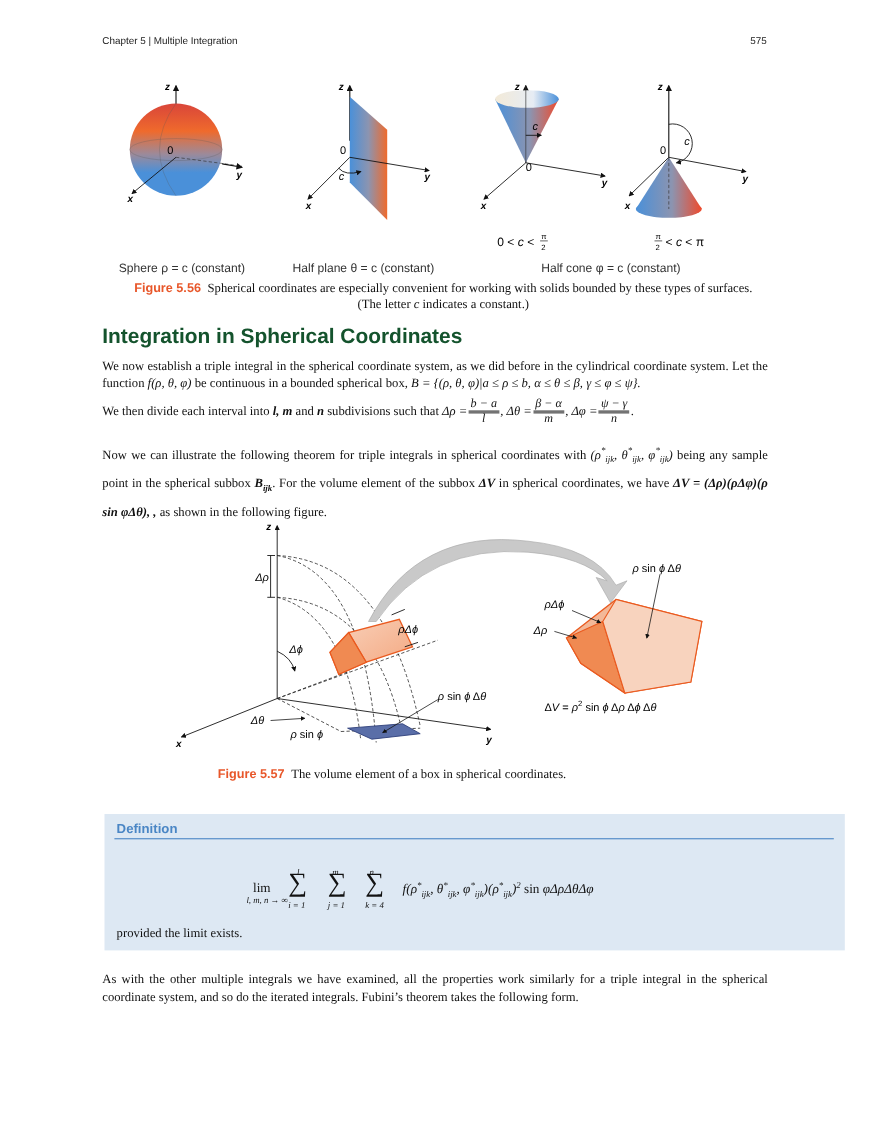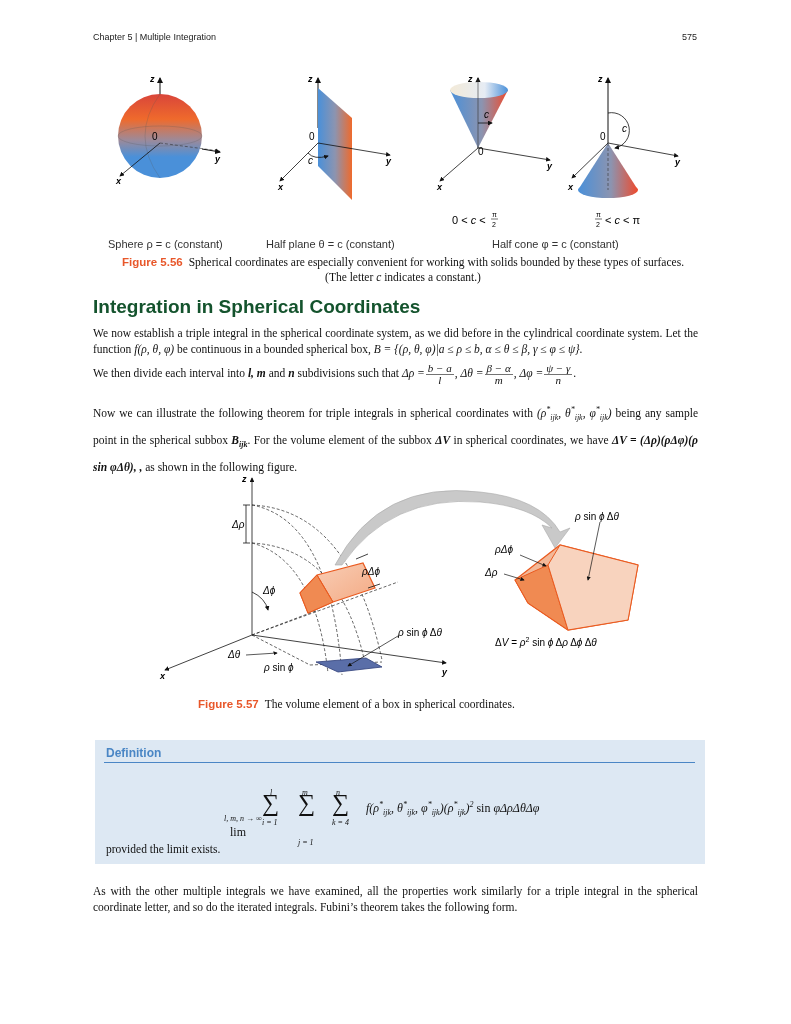--- a/index.html
+++ b/index.html
@@ -11,24 +11,24 @@
   .fig1 svg { position: absolute; left: 0; top: 0; }
   .fig1-labels { position: absolute; top: 238px; left: 108px; font-family: "Liberation Sans", sans-serif; font-size: 11px; color: #333; width: 600px; height: 16px; }
   .fig1-labels span { position: absolute; top: 0; white-space: nowrap; }
   .caption { position: absolute; font-size: 11.5px; line-height: 15px; color: #111; text-align: center; }
   .fig-num { font-family: "Liberation Sans", sans-serif; color: #e8572a; font-weight: bold; margin-right: 6px; }
   .h2 { position: absolute; left: 93px; top: 296px; font-family: "Liberation Sans", sans-serif; font-weight: bold; font-size: 19px; color: #14532d; }
   .para { position: absolute; left: 93px; width: 605px; font-size: 11.5px; line-height: 16px; text-align: justify; }
   .m { font-style: italic; font-family: "Liberation Serif", serif; }
   .mb { font-weight: bold; font-style: italic; }
   .frac { display: inline-block; vertical-align: middle; text-align: center; font-style: italic; font-size: 11px; line-height: 11px; margin: 0 1px; }
-  .frac .num { display: block; border-bottom: 1px solid #737373; padding: 0 2px; }
+  .frac .num { display: block; border-bottom: 3px solid #737373; padding: 0 2px; }
   .frac .den { display: block; padding: 0 2px; }
   .fig2 { position: absolute; left: 150px; top: 470px; width: 520px; height: 220px; }
-  .def-box { position: absolute; left: 95px; top: 740px; width: 577px; height: 124px; background: #dde8f3; padding-left: 33px; }
+  .def-box { position: absolute; left: 95px; top: 740px; width: 673px; height: 124px; background: #dde8f3; }
   .def-title { position: absolute; left: 11px; top: 6px; font-family: "Liberation Sans", sans-serif; font-weight: bold; font-size: 12px; color: #4a86c5; }
   .def-rule { position: absolute; left: 9px; right: 10px; top: 22px; height: 1px; background: #4a86c5; }
   .def-text { position: absolute; left: 11px; top: 29px; font-size: 11.5px; }
   .def-formula { position: absolute; left: 135px; top: 48px; width: 340px; height: 42px; font-size: 12px; }
   .def-end { position: absolute; left: 11px; top: 103px; font-size: 11.5px; }
   sub, sup { font-size: 8px; }
 </style>
 </head>
 <body>
 
@@ -246,29 +246,29 @@
 </div>
 
 <div class="caption" style="left:161px; top:697px;padding-left:37px;">
   <span class="fig-num">Figure 5.57</span><span>The volume element of a box in spherical coordinates.</span>
 </div>
 
 <div class="def-box">
   <div class="def-title">Definition</div>
   <div class="def-rule"></div>
   <div class="def-formula">
-    <span style="position:absolute; left:0; top:12px; font-size:12px;margin-top:25px;">lim</span>
+    <span style="position:absolute; left:0; top:12px; font-size:12px;">lim</span>
     <span style="position:absolute; left:-6px; top:26px; font-size:8px; font-style:italic; white-space:nowrap;text-align:right;">l, m, n → ∞</span>
     <span style="position:absolute; left:40px; top:0; font-size:8px; font-style:italic;">l</span>
     <span style="position:absolute; left:32px; top:2px; font-size:24px;">∑</span>
     <span style="position:absolute; left:32px; top:30px; font-size:8px; font-style:italic; white-space:nowrap;">i = 1</span>
     <span style="position:absolute; left:72px; top:0; font-size:8px; font-style:italic;">m</span>
     <span style="position:absolute; left:68px; top:2px; font-size:24px;">∑</span>
-    <span style="position:absolute; left:68px; top:30px; font-size:8px; font-style:italic; white-space:nowrap;margin-top:20px;">j = 1</span>
+    <span style="position:absolute; left:68px; top:30px; font-size:8px; font-style:italic; white-space:nowrap;">j = 1</span>
     <span style="position:absolute; left:106px; top:0; font-size:8px; font-style:italic;">n</span>
     <span style="position:absolute; left:102px; top:2px; font-size:24px;">∑</span>
     <span style="position:absolute; left:102px; top:30px; font-size:8px; font-style:italic; white-space:nowrap;">k = 4</span>
     <span style="position:absolute; left:136px; top:12px; font-style:italic; white-space:nowrap;">f(ρ<sup>*</sup><sub>ijk</sub>, θ<sup>*</sup><sub>ijk</sub>, φ<sup>*</sup><sub>ijk</sub>)(ρ<sup>*</sup><sub>ijk</sub>)<sup>2</sup> <span style="font-style:normal">sin</span> φΔρΔθΔφ</span>
   </div>
   <div class="def-end">provided the limit exists.</div>
 </div>
 
-<div class="para" style="top:883px;">As with the other multiple integrals we have examined, all the properties work similarly for a triple integral in the spherical coordinate letter, and so do the iterated integrals. Fubini’s theorem takes the following form.</div>
+<div class="para" style="top:883px;">As with the other multiple integrals we have examined, all the properties work similarly for a triple integral in the spherical coordinate system, and so do the iterated integrals. Fubini’s theorem takes the following form.</div>
 
 </body></html>

